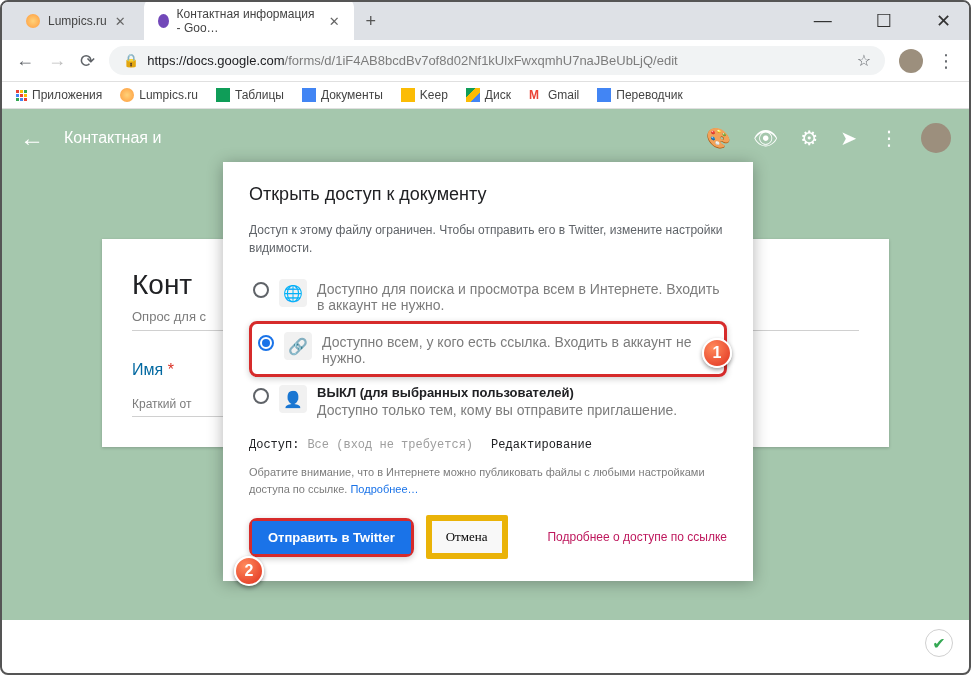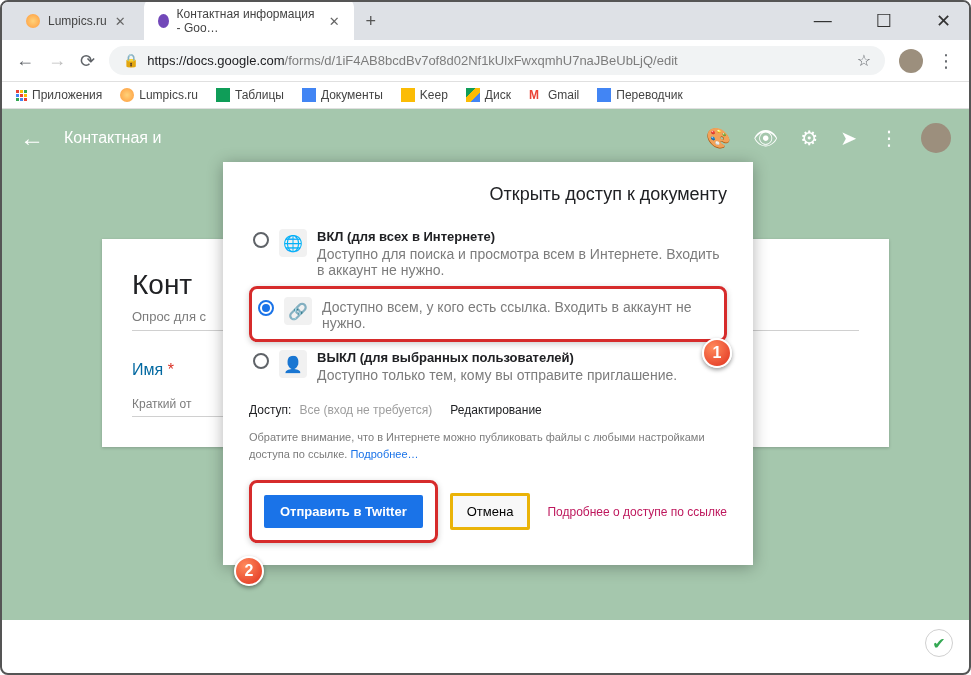--- a/index.html
+++ b/index.html
@@ -40,41 +40,41 @@
 
 .card { position: absolute; left: 100px; right: 80px; top: 130px; background: #fff; padding: 30px; box-shadow: 0 1px 3px rgba(0,0,0,0.2); }
 .card-title { font-size: 28px; color: #202124; margin-bottom: 8px; }
 .card-desc { font-size: 13px; color: #7c7c7c; margin-bottom: 30px; border-bottom: 1px solid #d0d0d0; padding-bottom: 6px; }
 .field-label { font-size: 16px; color: #0369a1; }
 .req { color: #d93025; }
 .field-hint { font-size: 12px; color: #7c7c7c; margin-top: 18px; border-bottom: 1px solid #d0d0d0; padding-bottom: 5px; width: 160px;}
 
 
 .modal { position: absolute; left: 221px; top: 160px; width: 530px; background: #fff; box-shadow: 0 2px 15px rgba(0,0,0,0.3); padding: 22px 26px; z-index: 10; }
-.modal-title { font-size: 18px; color: #202124; margin-bottom: 16px; text-align: right; }
+.modal-title { font-size: 18px; color: #202124; margin-bottom: 16px; }
 .modal-sub { font-size: 12px; color: #5f6368; margin-bottom: 14px; line-height: 1.5; }
 .option { display: flex; align-items: flex-start; gap: 10px; padding: 8px 4px; }
 .radio { width: 16px; height: 16px; border: 2px solid #5f6368; border-radius: 50%; margin-top: 3px; flex-shrink: 0; cursor: pointer; display: flex; align-items: center; justify-content: center;}
 .radio.checked { border-color: #1a73e8; }
 .radio.checked::after { content:""; width: 8px; height: 8px; background: #1a73e8; border-radius: 50%; }
 .op-icon { width: 28px; height: 28px; background: #f1f1f1; border-radius: 4px; display: flex; align-items: center; justify-content: center; color: #5f6368; font-size: 16px; flex-shrink: 0;}
 .op-text { flex: 1; }
 .op-title { font-size: 13px; font-weight: bold; color: #202124; }
 .op-desc { font-size: 14px; color: #7c7c7c; margin-top: 2px; }
 .option-highlight { border: 3px solid #d62b2b; border-radius: 8px; box-shadow: 0 2px 6px rgba(0,0,0,0.2); padding: 8px 6px; }
-.access-row { display: flex; align-items: flex-start; gap: 8px; font-size: 12px; margin: 12px 0; }
+.access-row { display: flex; align-items: flex-start; gap: 8px; font-size: 12px; margin: 12px 0; font-family: Liberation Mono, monospace; }
 .access-label { color: #202124; }
 .access-val { color: #9e9e9e; }
 .access-edit { color: #202124; margin-left: 10px;}
 .note { font-size: 11px; color: #7c7c7c; line-height: 1.5; margin-bottom: 18px; }
 .note a { color: #1a73e8; text-decoration: none; }
 .modal-actions { display: flex; align-items: center; gap: 12px; }
-.btn-primary-wrap { border: 3px solid #d62b2b; border-radius: 8px; padding: 12px; box-shadow: 0 2px 6px rgba(0,0,0,0.2); }
+.btn-primary-wrap { border: 3px solid #d62b2b; border-radius: 8px; padding: 0; box-shadow: 0 2px 6px rgba(0,0,0,0.2); }
 .btn-primary { background: #1a73e8; color: #fff; border: none; padding: 9px 16px; font-size: 13px; font-weight: bold; border-radius: 2px; cursor: pointer; }
-.btn-secondary { background: #f8f8f8; border: 3px solid #eab308; padding: 8px 14px; font-size: 13px; border-radius: 2px; cursor: pointer; }
+.btn-secondary { background: #f8f8f8; border: 6px solid #eab308; padding: 8px 14px; font-size: 13px; border-radius: 2px; cursor: pointer; font-family: Liberation Serif, serif; }
 .more-link { margin-left: auto; color: #be185d; font-size: 12px; text-decoration: none; cursor: pointer; }
 
 
 .callout { position: absolute; width: 30px; height: 30px; border-radius: 50%; background: radial-gradient(circle at 35% 30%, #ff8a5c, #e0301e); border: 2px solid #fff; box-shadow: 0 2px 4px rgba(0,0,0,0.4); display: flex; align-items: center; justify-content: center; color: #fff; font-weight: bold; font-size: 16px; z-index: 20;}
 .c1 { left: 700px; top: 336px; }
 .c2 { left: 232px; top: 554px; }
 
 .shield-badge { position: absolute; right: 16px; bottom: 16px; width: 28px; height: 28px; border-radius: 50%; background: #fff; border: 1px solid #d0d0d0; display: flex; align-items: center; justify-content: center; color: #34a853; font-size: 16px; z-index: 30;}
 </style>
 </head>
@@ -177,26 +177,26 @@
     <div>
       <span class="field-label">Имя</span>
       <span class="field-label req">*</span>
     </div>
     <div class="field-hint">Краткий от</div>
   </div>
 </div>
 
 <div class="modal">
   <div class="modal-title">Открыть доступ к документу</div>
+  <div class="modal-sub">Доступ к этому файлу ограничен. Чтобы отправить его в Twitter, измените настройки видимости.</div>
 
   <div class="option">
     <div class="radio"></div>
     <div class="op-icon">🌐</div>
     <div class="op-text">
-      <div class="op-title">ВКЛ (для всех в Интернете)</div>
       <div class="op-desc">Доступно для поиска и просмотра всем в Интернете. Входить в аккаунт не нужно.</div>
     </div>
   </div>
 
   <div class="option option-highlight">
     <div class="radio checked"></div>
     <div class="op-icon">🔗</div>
     <div class="op-text">
       <div class="op-desc">Доступно всем, у кого есть ссылка. Входить в аккаунт не нужно.</div>
     </div>

